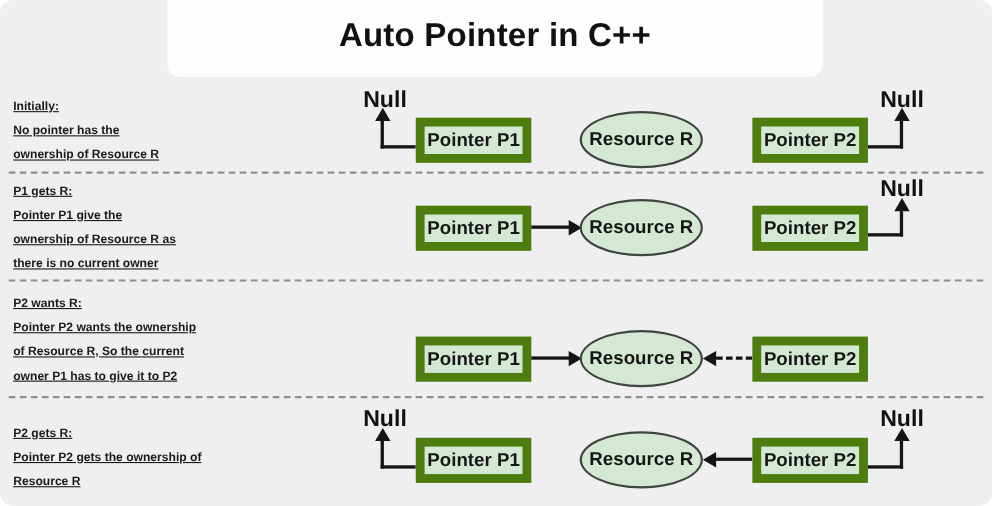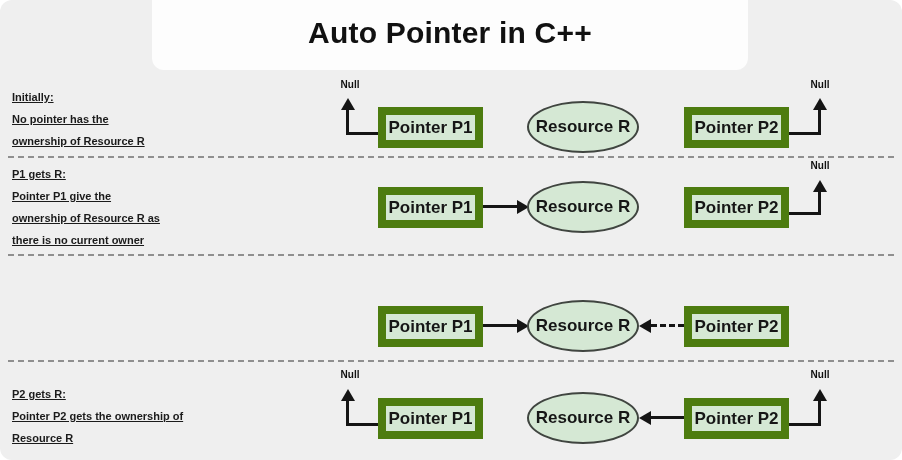--- a/index.html
+++ b/index.html
@@ -39,21 +39,21 @@
   .dashl{position:absolute;height:0;border-top:3px dashed #151515;}
   .ah-up{position:absolute;width:0;height:0;
     border-left:7px solid transparent;border-right:7px solid transparent;
     border-bottom:12px solid #151515;}
   .ah-right{position:absolute;width:0;height:0;
     border-top:7px solid transparent;border-bottom:7px solid transparent;
     border-left:12px solid #151515;}
   .ah-left{position:absolute;width:0;height:0;
     border-top:7px solid transparent;border-bottom:7px solid transparent;
     border-right:12px solid #151515;}
-  .null-lab{position:absolute;width:40px;text-align:center;font-size:10px;color:#111;}
+  .null-lab{position:absolute;width:40px;text-align:center;font-size:21px;color:#111;}
 </style>
 </head>
 <body>
 
 <div class="stage">
 
   <div class="title-card">
     <h1>Auto Pointer in C++</h1>
   </div>
 
@@ -100,20 +100,24 @@
     <span>Pointer P2</span>
   </div>
 
   <div class="hl" style="left:789px;top:212px;width:32px"></div>
   <div class="vl" style="left:818px;top:192px;height:23px"></div>
   <div class="ah-up" style="left:813px;top:180px"></div>
   <div class="null-lab" style="left:800px;top:160px">Null</div>
 
   <div class="divider" style="top:254px"></div>
 
+  <div class="desc" style="top:265px">P2 wants R:
+Pointer P2 wants the ownership
+of Resource R, So the current
+owner P1 has to give it to P2</div>
 
   <div class="box" style="left:378px;top:306px">
     <span>Pointer P1</span>
   </div>
   <div class="hl" style="left:483px;top:324px;width:36px"></div>
   <div class="ah-right" style="left:517px;top:319px"></div>
   <div class="ellipse" style="left:527px;top:300px">
     <span>Resource R</span>
   </div>
   <div class="ah-left" style="left:639px;top:319px"></div>

